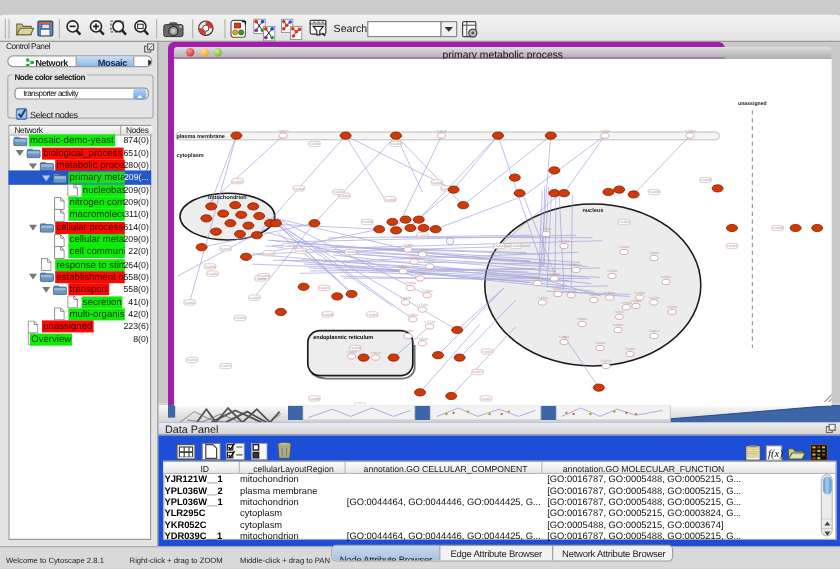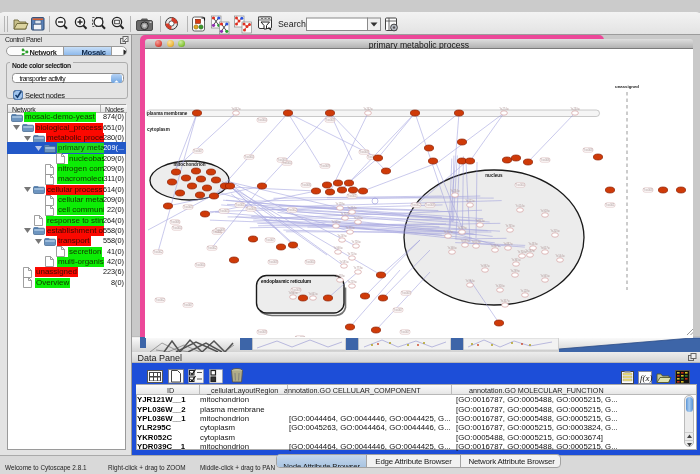--- a/index.html
+++ b/index.html
@@ -198,21 +198,21 @@
         <circle cx="346" cy="9" r="0.9"></circle>
         <circle cx="390" cy="8" r="0.9"></circle>
     </g>
 
     <path d="M427 14 L427 13 L560 2 L568 2 L568 16 L427 16 Z" fill="#3d65a8"></path>
     <path d="M427 13 L560 2 L568 2" fill="none" stroke="#2a4a85" stroke-width="0.8"></path>
   </svg>
 </div>
 
 <div class="abs" style="left:140px;top:336px;width:5.5px;height:12px;background:#3d65a8"></div>
-<div class="abs" style="left:140px;top:34.5px;width:464px;height:302px;background:#ec4899;border-radius:5px 5px 0 0">
+<div class="abs" style="left:140px;top:34.5px;width:464px;height:302px;background:#a21caf;border-radius:5px 5px 0 0">
   <div class="abs" style="left:5px;top:4px;width:548px;height:10.5px;background:linear-gradient(#dedede,#b2b2b2);border-bottom:1px solid #7a7a7a;border-radius:3px 3px 0 0">
     <div class="light" style="left:10px;top:1.8px;background:radial-gradient(circle at 35% 30%,#f4a09a,#df4b40 60%,#a02018)"></div>
     <div class="light" style="left:21.5px;top:1.8px;background:radial-gradient(circle at 35% 30%,#fbe2a2,#eebc44 60%,#b87d10)"></div>
     <div class="light" style="left:33px;top:1.8px;background:radial-gradient(circle at 35% 30%,#cdeca2,#8cc840 60%,#4f8a18)"></div>
     <div class="abs" style="left:0;top:1px;width:548px;text-align:center;font-size:8.6px;color:#111">primary metabolic process</div>
   </div>
   <div class="abs" style="left:5px;top:14.5px;width:548px;height:288.5px;background:#fff"></div>
 </div>
 <svg class="abs" style="left:145px;top:48px" width="548" height="289" viewBox="145 48 548 289">
 <rect x="146.5" y="110" width="453" height="6.5" rx="3.2" fill="#f5f5f5" stroke="#a8a8a8" stroke-width="0.6"></rect>
@@ -771,21 +771,21 @@
           <path d="M5.5 0.5 L5.5 3.5 L8.5 3.5" fill="none" stroke="#888" stroke-width="0.8"></path>
         </svg>
         <span class="chip" style="left:27px;max-width:69px;background:#fb0800;color:#3c0a00">unassigned</span>
         <span class="tnum" style="color:#111">223(6)</span>
       </div>
 <div class="trow" style="top:242.5px">
         <svg class="abs" style="left:15px;top:-0.5px" width="9" height="11">
           <path d="M0.5 0.5 L5.5 0.5 L8.5 3.5 L8.5 10.5 L0.5 10.5 Z" fill="#fff" stroke="#888" stroke-width="0.8"></path>
           <path d="M5.5 0.5 L5.5 3.5 L8.5 3.5" fill="none" stroke="#888" stroke-width="0.8"></path>
         </svg>
-        <span class="chip" style="left:27px;max-width:69px;background:#0ced05;color:#133500">Overview</span>
+        <span class="chip" style="left:17px;max-width:69px;background:#0ced05;color:#133500">Overview</span>
         <span class="tnum" style="color:#111">8(0)</span>
       </div>
   </div>
 </div>
 
 <div class="abs" style="left:131.5px;top:352px;width:568.5px;height:103px;background:#1d4ed8">
   <div class="abs" style="left:0;top:0;width:568.5px;height:10.5px;background:linear-gradient(#ededed,#d5d5d5);border-bottom:1px solid #b5b5b5">
     <span class="abs" style="left:6px;top:1px;font-size:9px;color:#222">Data Panel</span>
     <svg class="abs" style="left:556px;top:1px" width="9" height="8">
       <rect x="0.5" y="2.5" width="5" height="5" fill="none" stroke="#666" stroke-width="1"></rect>
@@ -861,21 +861,21 @@
         <rect x="2" y="11" width="2.6" height="1.6" fill="#c03010"></rect>
           <rect x="6" y="11" width="2.6" height="1.6" fill="#d8c020"></rect>
       </g>
     </g>
   </svg>
 
   <div class="abs" style="left:4px;top:32px;width:561px;height:66px;background:#fff;border:1px solid #aaa"></div>
   <div class="abs" style="left:4.5px;top:32.5px;width:560px;height:10px;background:linear-gradient(#fbfbfb,#e6e6e6);border-bottom:1px solid #b8b8b8">
     <span class="abs" style="left:31px;top:1.5px;font-size:7.2px;color:#222">ID</span>
     <span class="abs" style="left:71px;top:1.5px;font-size:7.2px;color:#222">_cellularLayoutRegion</span>
-    <span class="abs" style="left:148px;top:1.5px;font-size:7.2px;color:#222">annotation.GO CELLULAR_COMPONENT</span>
+    <span class="abs" style="left:167px;top:1.5px;font-size:7.2px;color:#222">annotation.GO CELLULAR_COMPONENT</span>
     <span class="abs" style="left:333px;top:1.5px;font-size:7.2px;color:#222">annotation.GO MOLECULAR_FUNCTION</span>
     <div class="abs" style="left:63px;top:0;width:1px;height:10px;background:#bbb"></div>
     <div class="abs" style="left:151px;top:0;width:1px;height:10px;background:#bbb"></div>
     <div class="abs" style="left:315px;top:0;width:1px;height:10px;background:#bbb"></div>
   </div>
   <div class="abs" style="left:552px;top:43px;width:10px;height:52px;background:#ececec;border:1px solid #bbb;border-radius:5px">
     <div class="abs" style="left:1px;top:1px;width:7px;height:15px;background:linear-gradient(90deg,#5a94d6,#a8ccf0 45%,#5a94d6);border-radius:4px"></div>
     <svg class="abs" style="left:0;top:36px" width="9" height="16">
       <line x1="0" y1="0.5" x2="9" y2="0.5" stroke="#ccc" stroke-width="1"></line>
       <line x1="0" y1="8.5" x2="9" y2="8.5" stroke="#ccc" stroke-width="1"></line>
@@ -896,21 +896,20 @@
   </div>
 <div class="drow" style="top:414.0px">
     <span class="dc1">YPL036W__1</span>
     <span class="dc2">mitochondrion</span>
     <span class="dc3">[GO:0044464, GO:0044446, GO:0044425, G...</span>
     <span class="dc4">[GO:0016787, GO:0005488, GO:0005215, G...</span>
   </div>
 <div class="drow" style="top:423.4px">
     <span class="dc1">YLR295C</span>
     <span class="dc2">cytoplasm</span>
-    <span class="dc3">[GO:0045263, GO:0044464, GO:0044446, G...</span>
     <span class="dc4">[GO:0016787, GO:0005215, GO:0003824, G...</span>
   </div>
 <div class="drow" style="top:432.8px">
     <span class="dc1">YKR052C</span>
     <span class="dc2">cytoplasm</span>
     <span class="dc4">[GO:0005488, GO:0005215, GO:0003674]</span>
   </div>
 <div class="drow" style="top:442.2px">
     <span class="dc1">YDR039C__1</span>
     <span class="dc2">mitochondrion</span>

